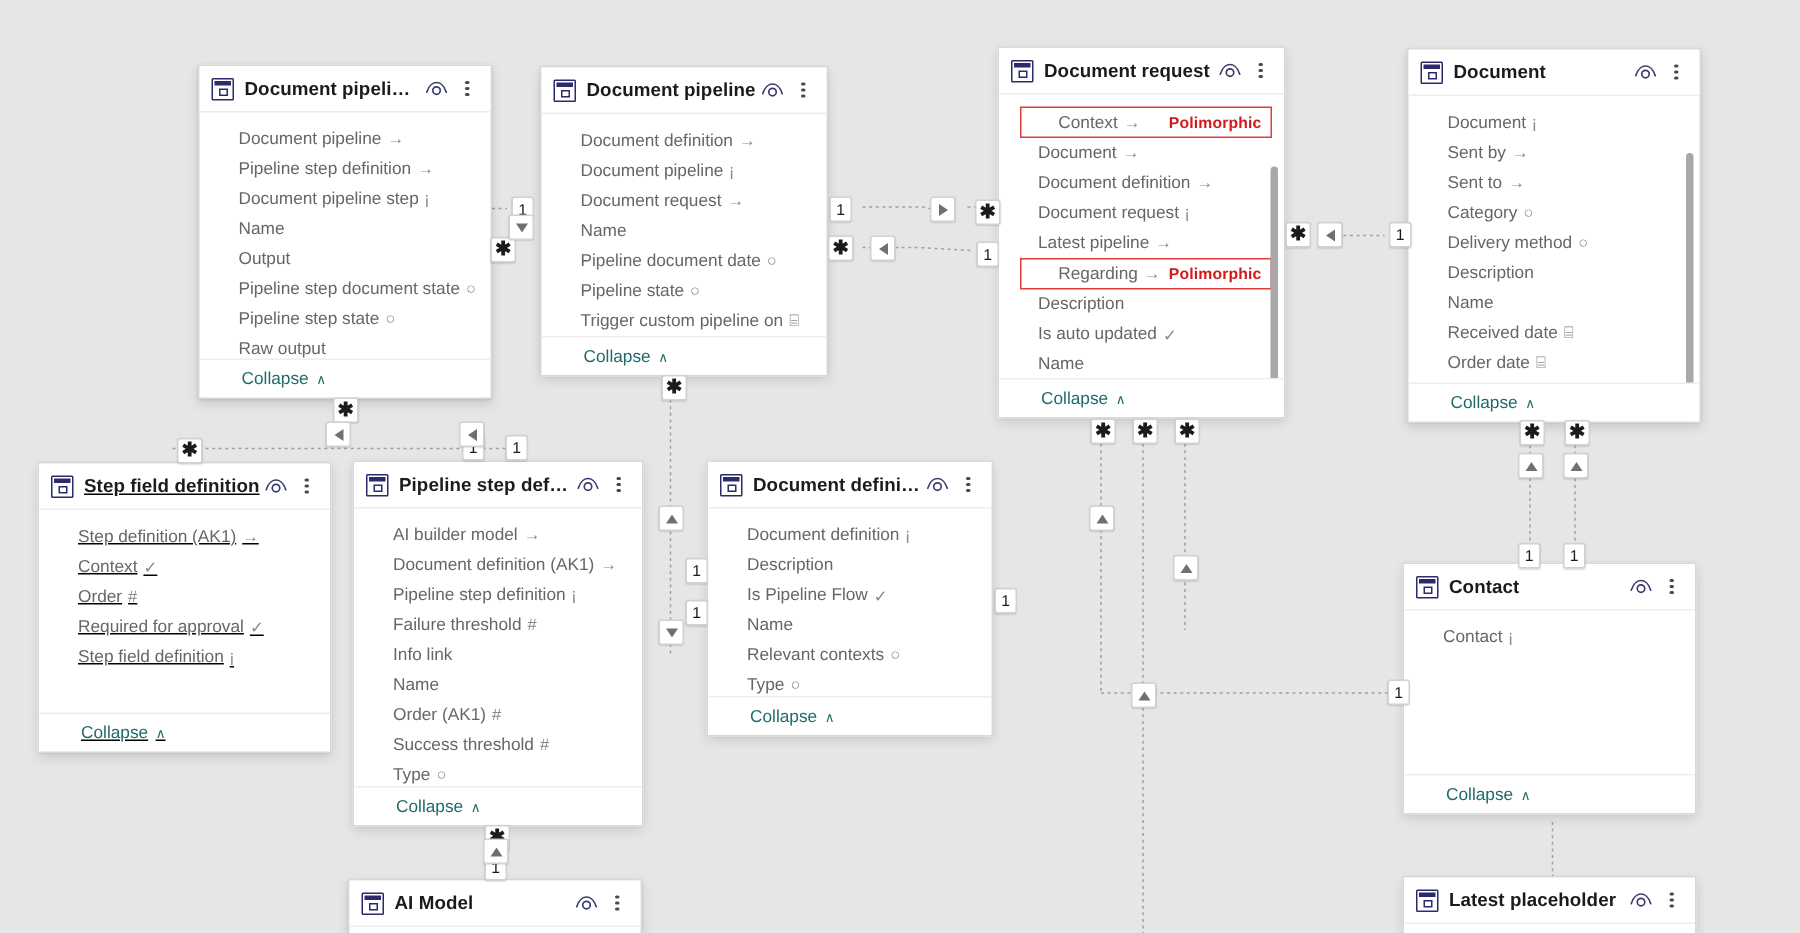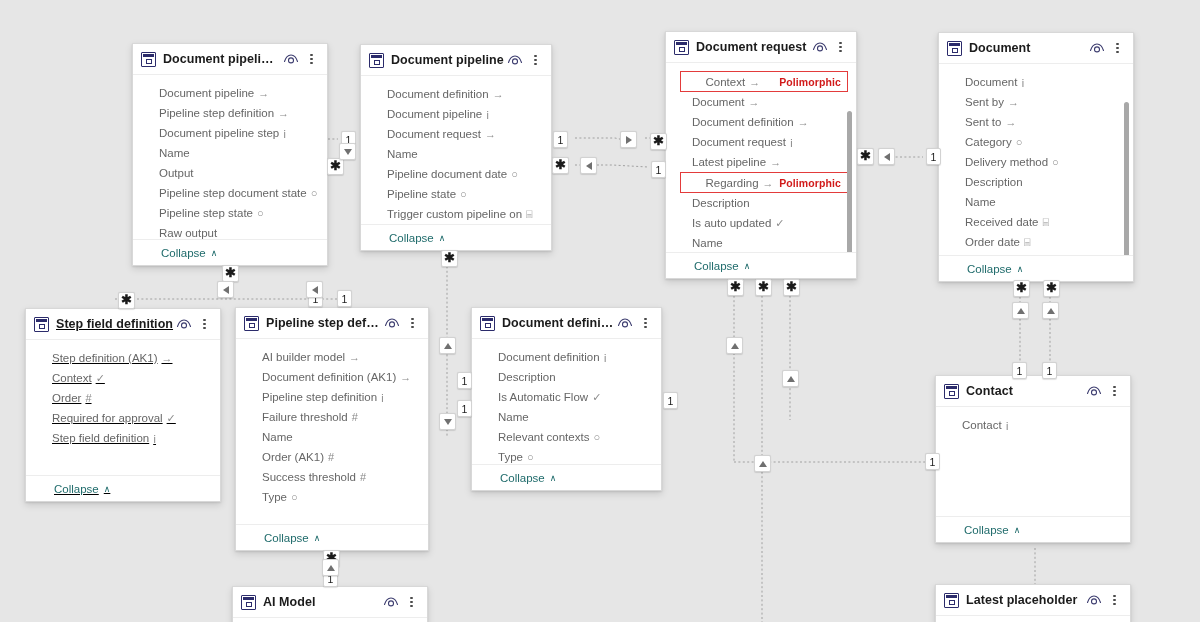--- a/index.html
+++ b/index.html
@@ -499,20 +499,23 @@
           </div>
           <div class="field">
             <span class="fname">Pipeline step definition</span>
             <span class="fmark">ℹ</span>
           </div>
           <div class="field">
             <span class="fname">Failure threshold</span>
             <span class="fmark">#</span>
           </div>
           <div class="field">
+            <span class="fname">Info link</span>
+          </div>
+          <div class="field">
             <span class="fname">Name</span>
           </div>
           <div class="field">
             <span class="fname">Order (AK1)</span>
             <span class="fmark">#</span>
           </div>
           <div class="field">
             <span class="fname">Success threshold</span>
             <span class="fmark">#</span>
           </div>
@@ -550,21 +553,21 @@
         </div>
         <div class="entity-body">
           <div class="field">
             <span class="fname">Document definition</span>
             <span class="fmark">ℹ</span>
           </div>
           <div class="field">
             <span class="fname">Description</span>
           </div>
           <div class="field">
-            <span class="fname">Is Automatic Flow</span>
+            <span class="fname">Is Pipeline Flow</span>
             <span class="fmark">✓</span>
           </div>
           <div class="field">
             <span class="fname">Name</span>
           </div>
           <div class="field">
             <span class="fname">Relevant contexts</span>
             <span class="fmark">○</span>
           </div>
           <div class="field">

